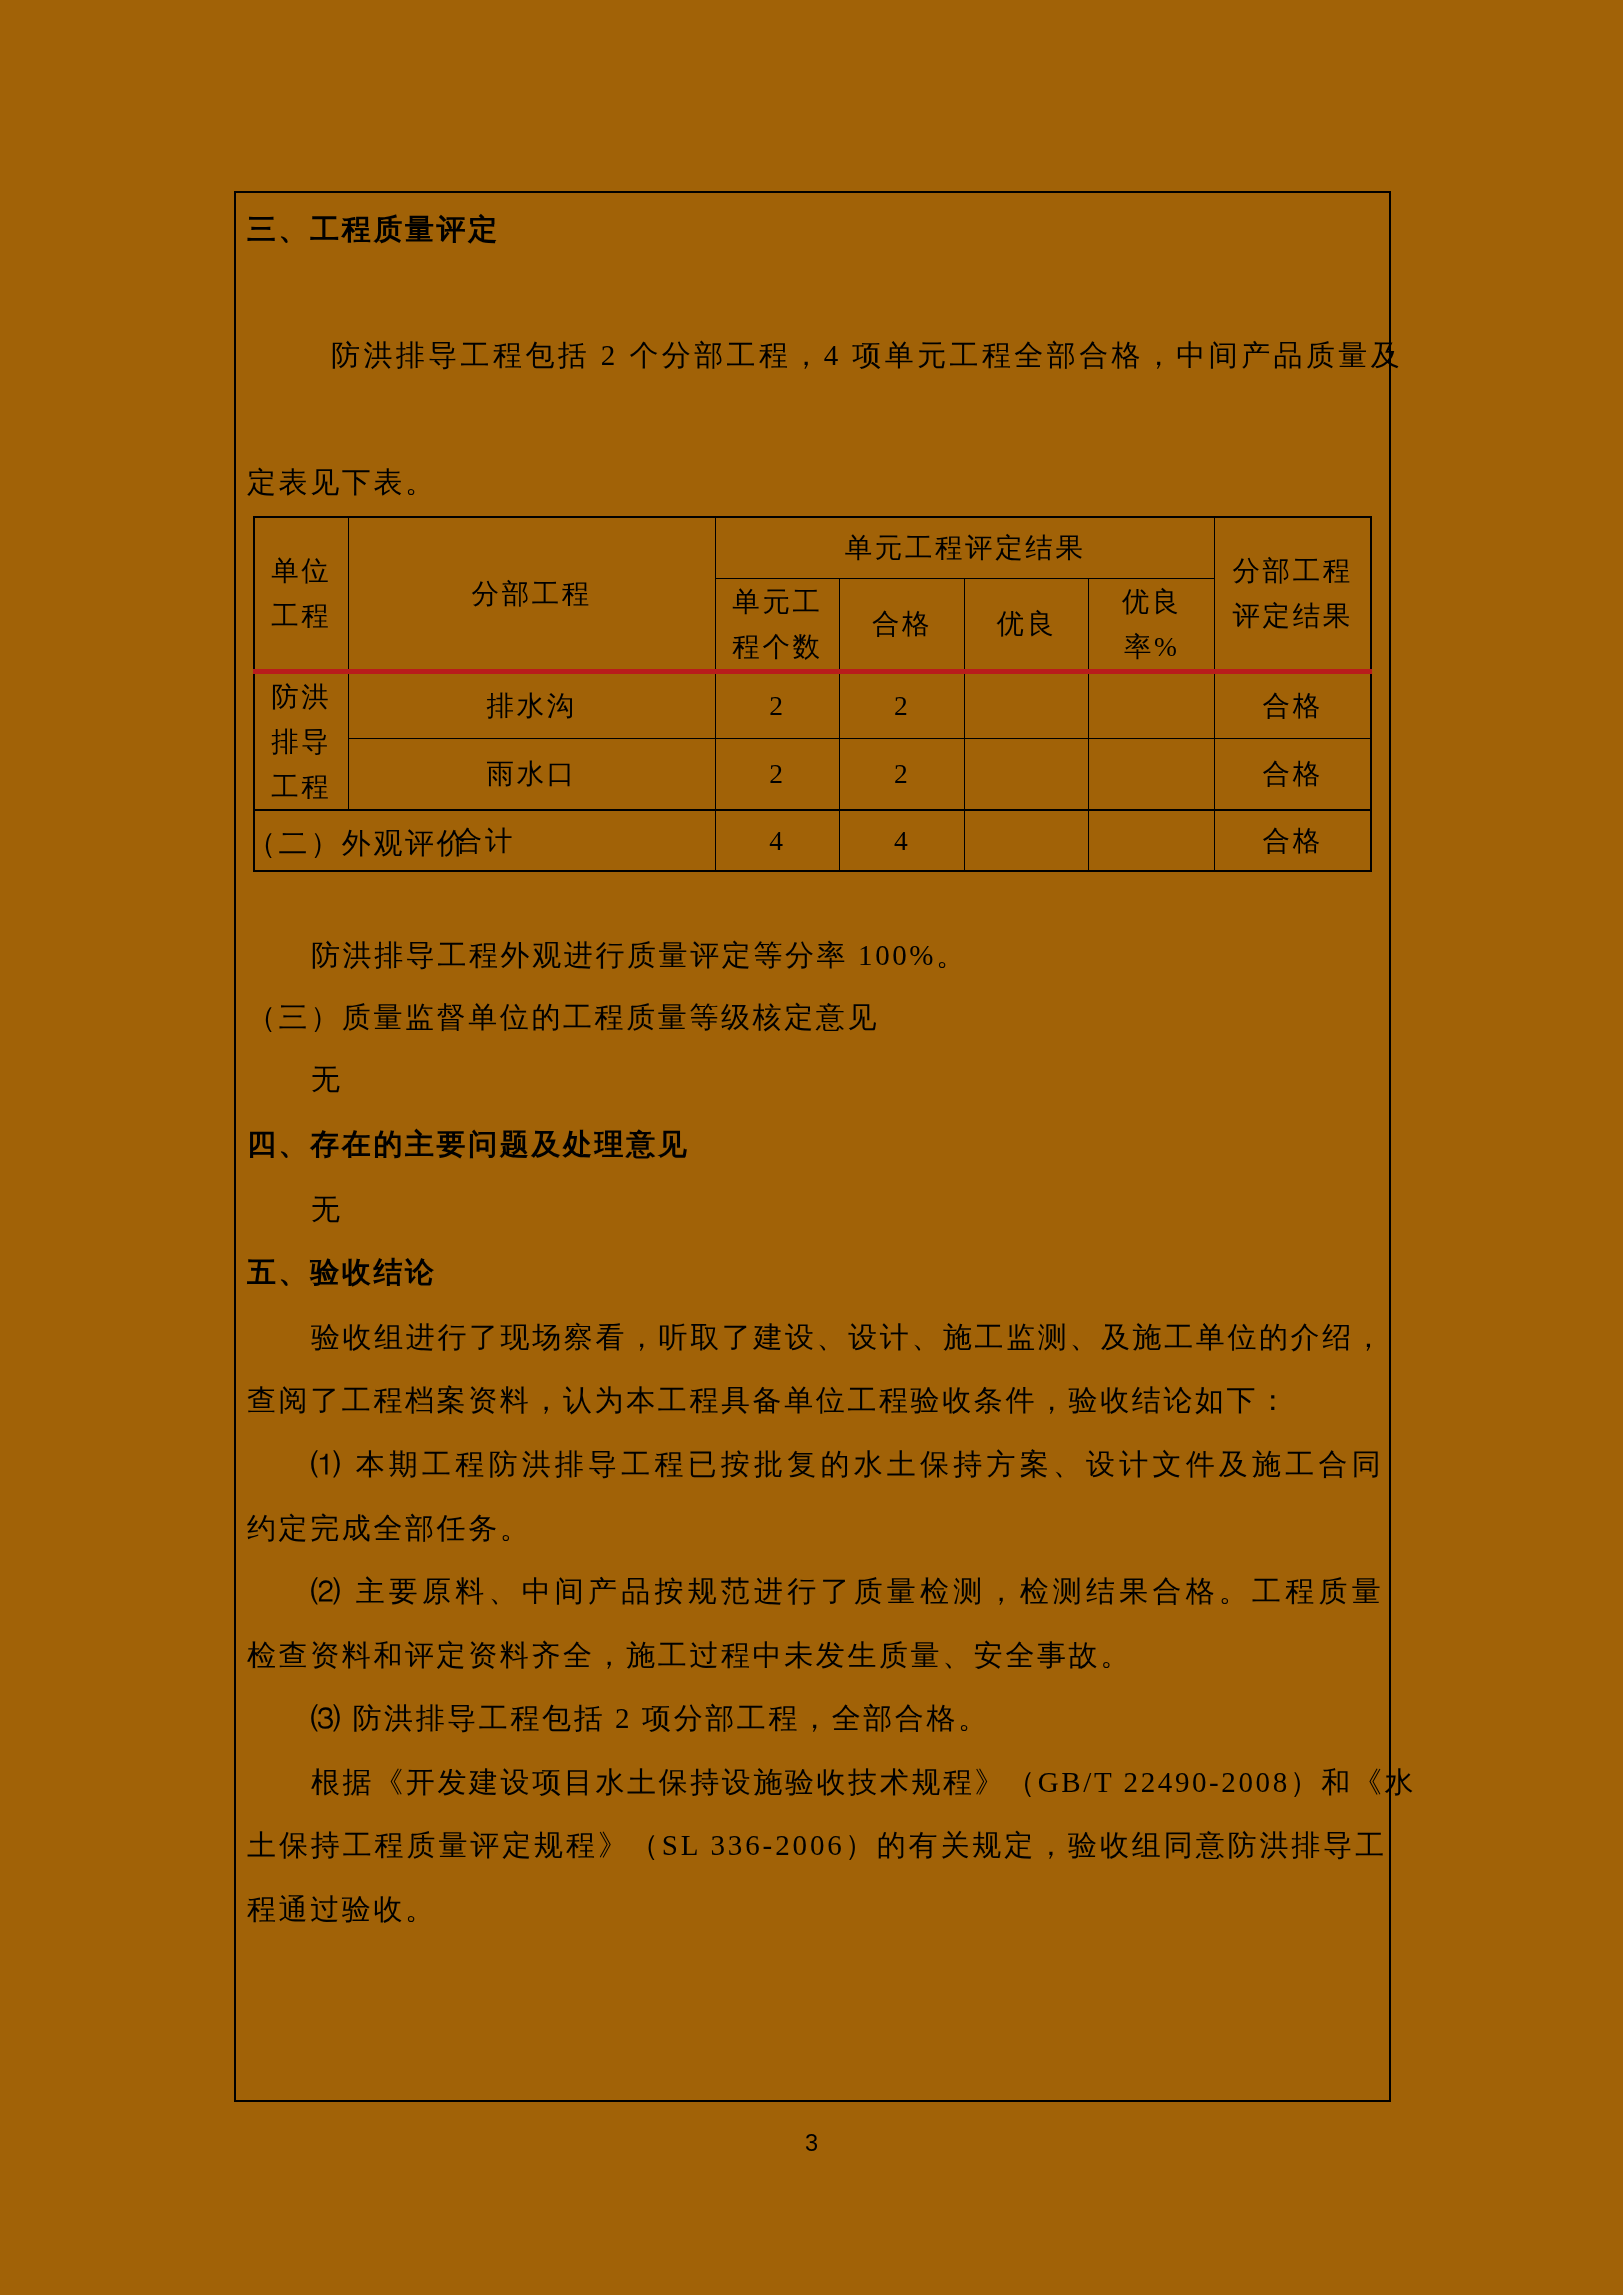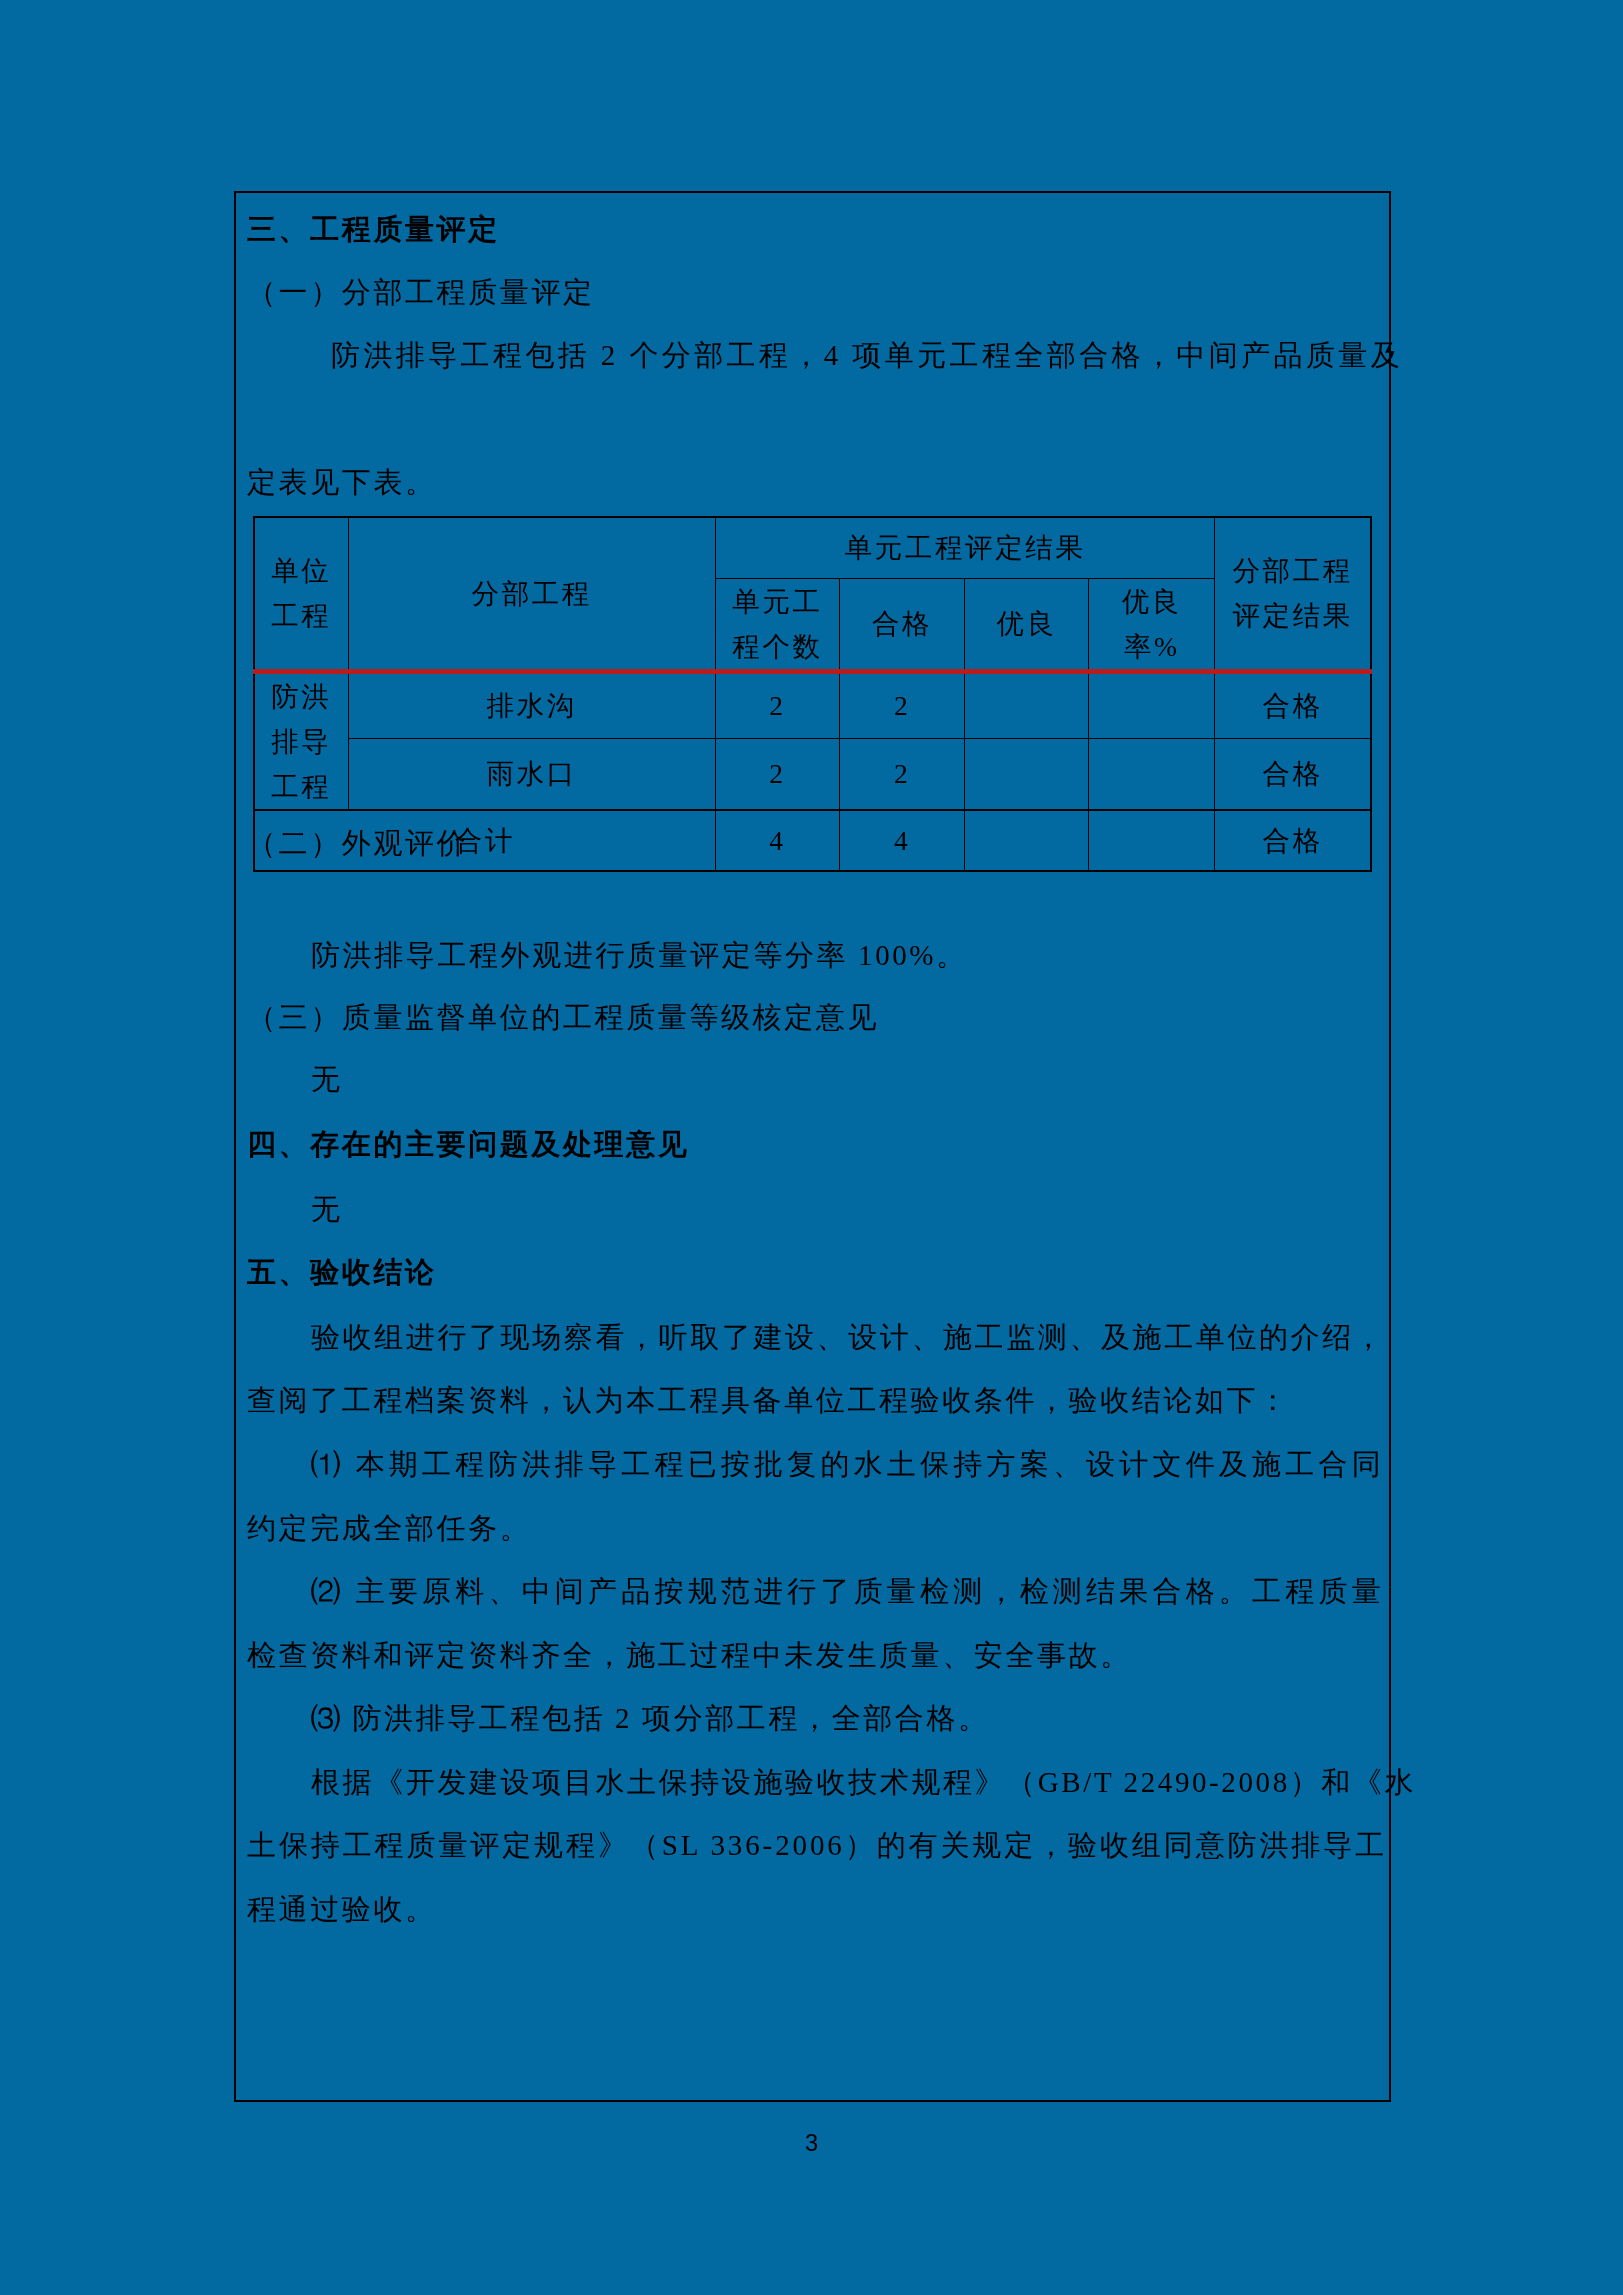--- a/index.html
+++ b/index.html
@@ -1,16 +1,16 @@
 <!DOCTYPE html>
 <html style="font-size:10.5px"><head>
 <meta charset="utf-8">
 <style>
   html,body{margin:0;padding:0;background:#ffffff;}
-  .page{position:relative;width:1623px;height:2295px;background:#0369a1;overflow:hidden;
+  .page{position:relative;width:1623px;height:2295px;background:#a16207;overflow:hidden;
         font-family:"Liberation Serif","DejaVu Serif",serif;color:#000;}
   .frame{position:absolute;left:234px;top:191px;width:1157px;height:1911px;
          border:2px solid #000;box-sizing:border-box;}
   .line{position:absolute;left:247px;width:1131px;height:63px;line-height:63px;
         font-size:29px;letter-spacing:2.6px;white-space:nowrap;box-sizing:border-box;}
   .bold{font-weight:bold;}
   .ind{padding-left:64px;}
   
   table.qt{position:absolute;left:253px;top:516px;width:1119px;border-collapse:collapse;
            table-layout:fixed;border:2px solid #000;}
@@ -25,21 +25,20 @@
   .pagenum{position:absolute;left:0;width:1623px;top:2129px;text-align:center;
            font-size:23.6px;line-height:29px;font-family:"Liberation Sans","DejaVu Sans",sans-serif;}
 </style>
 </head>
 <body>
 
 <div class="page">
   <div class="frame"></div>
 
   <div class="line bold" style="top:198px"><span>三、工程质量评定</span></div>
-  <div class="line" style="top:261px"><span>（一）分部工程质量评定</span></div>
   <div class="line ind just" style="top:324px"><span style="letter-spacing: 3.4px; margin-left: 20px;">防洪排导工程包括 2 个分部工程，4 项单元工程全部合格，中间产品质量及</span></div>
   <div class="line" style="top:451px"><span>定表见下表。</span></div>
 
   <table class="qt">
     <colgroup>
       <col style="width:94px">
         <col style="width:367px">
         <col style="width:124px">
       <col style="width:125px">
         <col style="width:124px">

